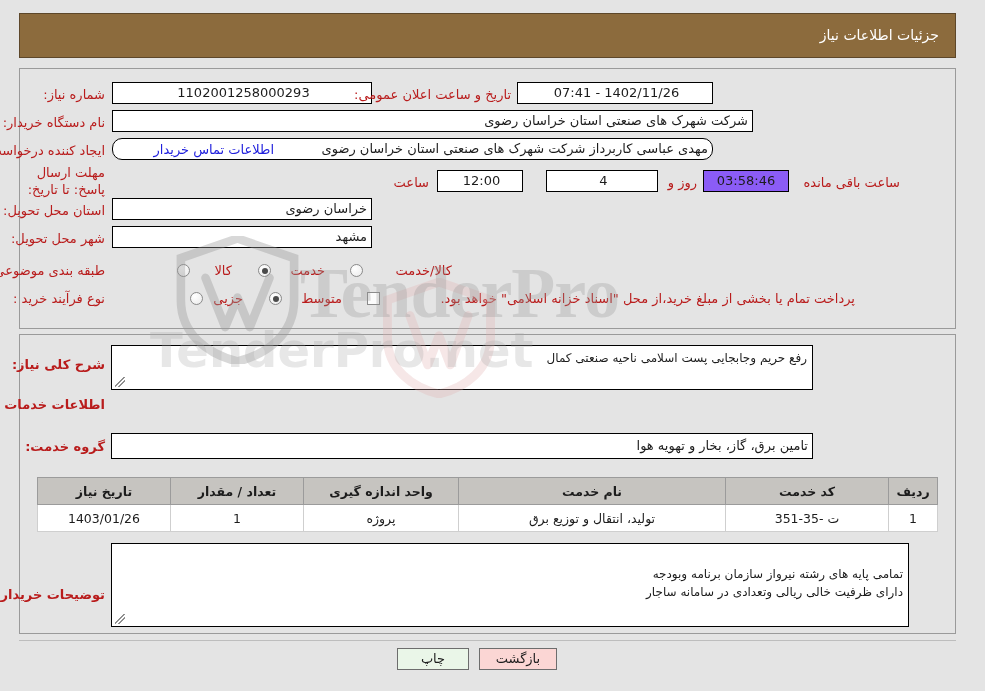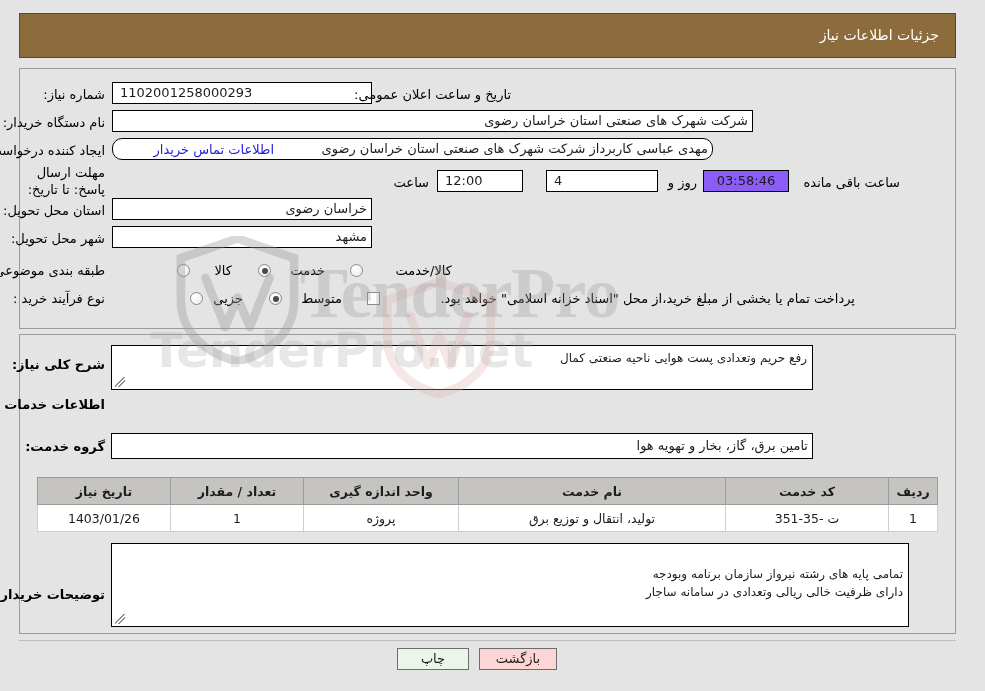--- a/index.html
+++ b/index.html
@@ -92,42 +92,42 @@
     border: 1px solid #9a9a9a;
     box-sizing: border-box;
     z-index: 2;
   }
   #panel-top    { right: 29px; top: 68px;  width: 937px; height: 261px; }
   #panel-mid    { right: 29px; top: 334px; width: 937px; height: 300px; }
 
   .lbl {
     position: absolute;
     font-size: 13px;
-    color: #000000;
+    color: #b91c1c;
     font-family: "DejaVu Sans", sans-serif;
     white-space: nowrap;
     line-height: 17px;
   }
   .lbl.bold { font-weight: bold; }
 
   .field {
     position: absolute;
     background: #ffffff;
     border: 1px solid #000000;
     box-sizing: border-box;
     font-size: 13px;
     color: #1c1c1c;
     font-family: "DejaVu Sans", sans-serif;
     line-height: 20px;
     height: 22px;
     padding: 0 4px;
     white-space: nowrap;
     overflow: hidden;
   }
-  .field.ctr { text-align: left; padding-left: 7px; }
+  .field.ctr { text-align: center; padding-left: 7px; }
   .field.rt  { text-align: right; }
   .field.timer {
     background: #8b5cf6;
     text-align: center;
   }
   .link {
     position: absolute;
     font-size: 13px;
     color: #2020dd;
     font-family: "DejaVu Sans", sans-serif;
@@ -266,20 +266,21 @@
 
   <div class="header-bar">
     <div class="header-title">جزئیات اطلاعات نیاز</div>
   </div>
 
   <div class="panel" id="panel-top"></div>
 
   <div class="lbl" style="right:880px; top:86px; z-index:4;">شماره نیاز:</div>
   <div class="field ctr" style="right:613px; top:82px; width:260px; z-index:4;">1102001258000293</div>
   <div class="lbl" style="right:474px; top:86px; z-index:4;">تاریخ و ساعت اعلان عمومی:</div>
+  <div class="field ctr" style="right:272px; top:82px; width:196px; z-index:4;">1402/11/26 - 07:41</div>
 
   <div class="lbl" style="right:880px; top:114px; z-index:4;">نام دستگاه خریدار:</div>
   <div class="field rt" style="right:232px; top:110px; width:641px; z-index:4;">شرکت شهرک های صنعتی استان خراسان رضوی</div>
 
   <div class="lbl" style="right:880px; top:142px; z-index:4;">ایجاد کننده درخواست:</div>
   <div class="field rt" style="right:272px; top:138px; width:601px; z-index:4;border-radius:10px;">مهدی عباسی کاربرداز شرکت شهرک های صنعتی استان خراسان رضوی</div>
   <div class="link" style="right:711px; top:142px; z-index:4;">اطلاعات تماس خریدار</div>
 
   <div class="lbl" style="right:880px; top:164px; width:94px; white-space:normal; z-index:4;">مهلت ارسال پاسخ: تا تاریخ:</div>
   <div class="lbl" style="right:556px; top:174px; z-index:4;">ساعت</div>
@@ -308,21 +309,21 @@
   <div class="lbl" style="right:742px; top:290px; z-index:4;">جزیی</div>
   <div class="radio on" style="right:703px; top:292px; z-index:4;"></div>
   <div class="lbl" style="right:643px; top:290px; z-index:4;">متوسط</div>
   <div class="checkbox" style="right:605px; top:292px; z-index:4;"></div>
   <div class="lbl" style="right:130px; top:290px; z-index:4;">پرداخت تمام یا بخشی از مبلغ خرید،از محل "اسناد خزانه اسلامی" خواهد بود.</div>
 
   <div class="panel" id="panel-mid"></div>
 
   <div class="lbl bold" style="right:880px; top:356px; z-index:4;">شرح کلی نیاز:</div>
   <div class="textarea" style="right:172px; top:345px; width:702px; height:45px; z-index:4;">
-    <span>رفع حریم وتعدادی پست هوایی ناحیه صنعتی کمال</span>
+    <span>رفع حریم وجابجایی پست اسلامی ناحیه صنعتی کمال</span>
     <span class="resize-grip"></span>
   </div>
 
   <div class="lbl bold" style="right:880px; top:396px; z-index:4;">اطلاعات خدمات مورد نیاز</div>
 
   <div class="lbl bold" style="right:880px; top:438px; z-index:4;">گروه خدمت:</div>
   <div class="field rt" style="right:172px; top:433px; width:702px; height:26px; line-height:24px; z-index:4;">تامین برق، گاز، بخار و تهویه هوا</div>
 
   <table class="tbl">
     <thead>

